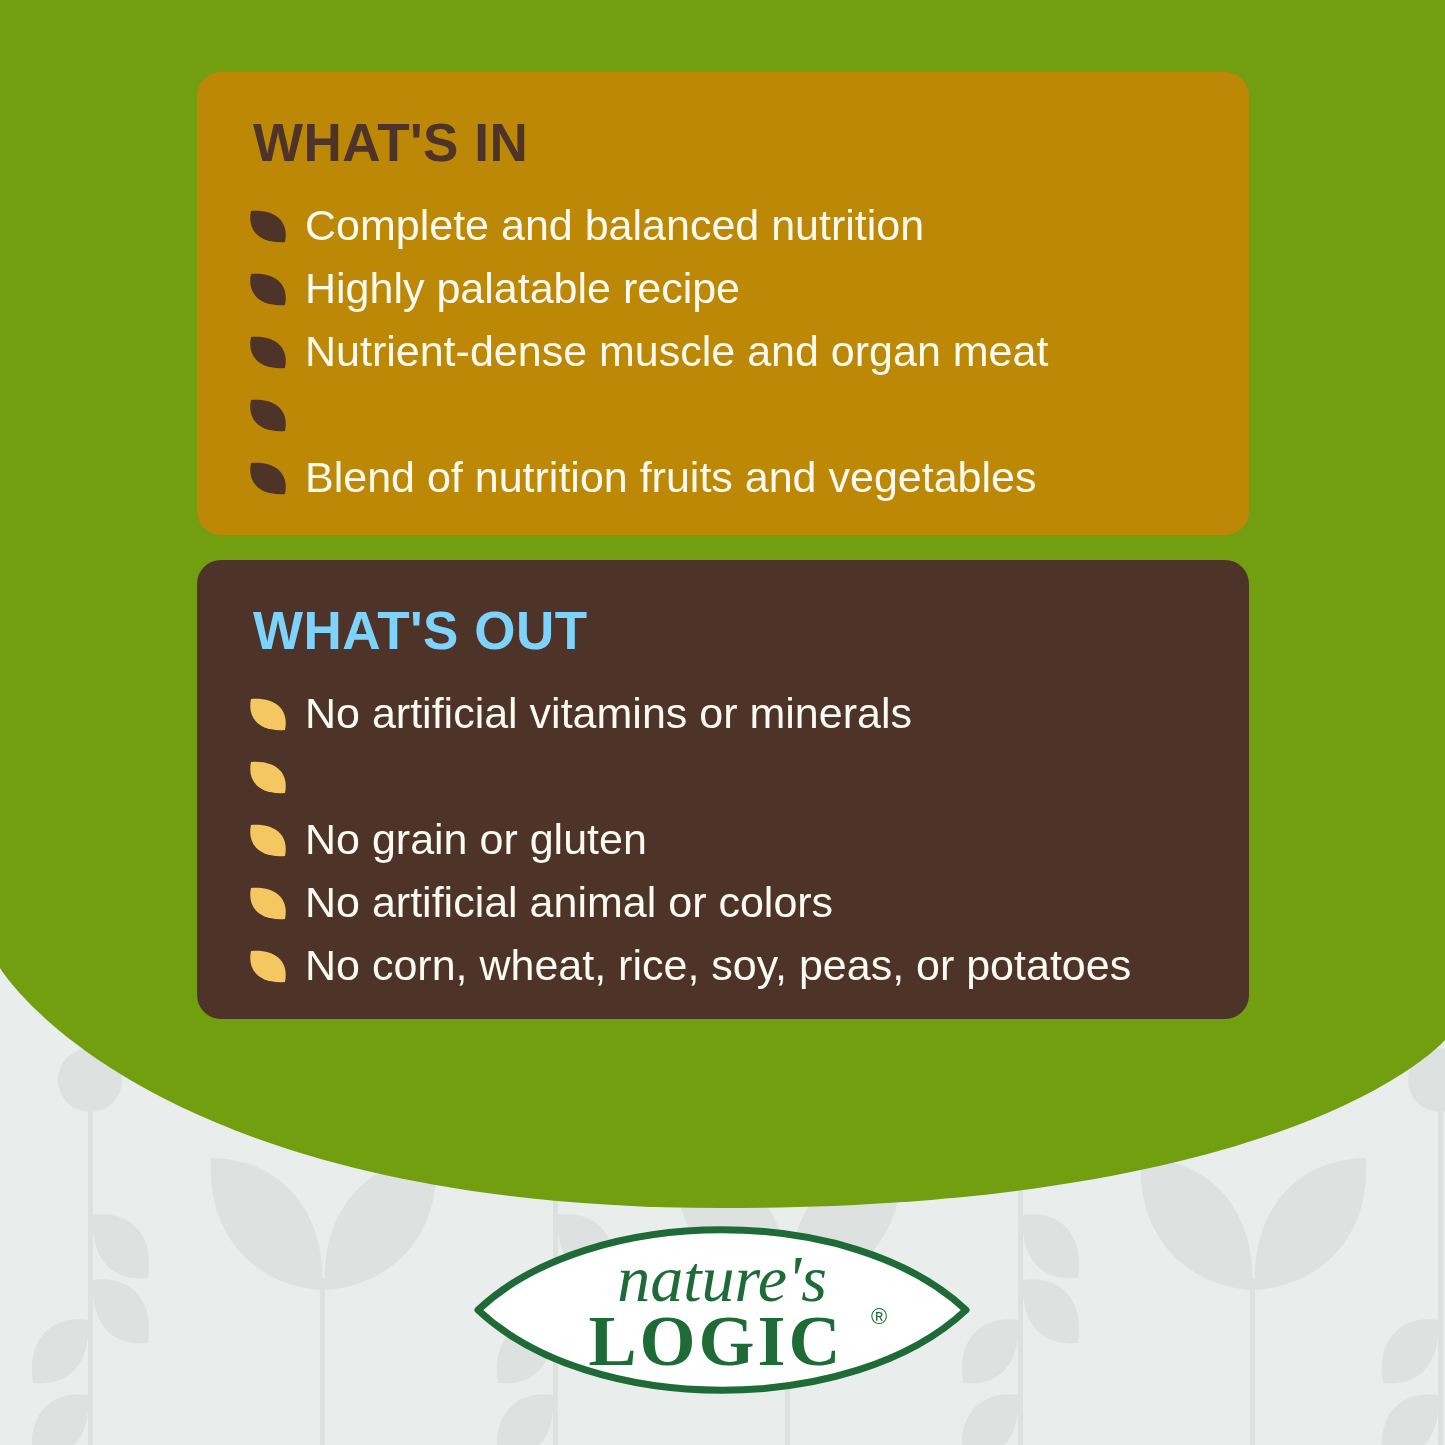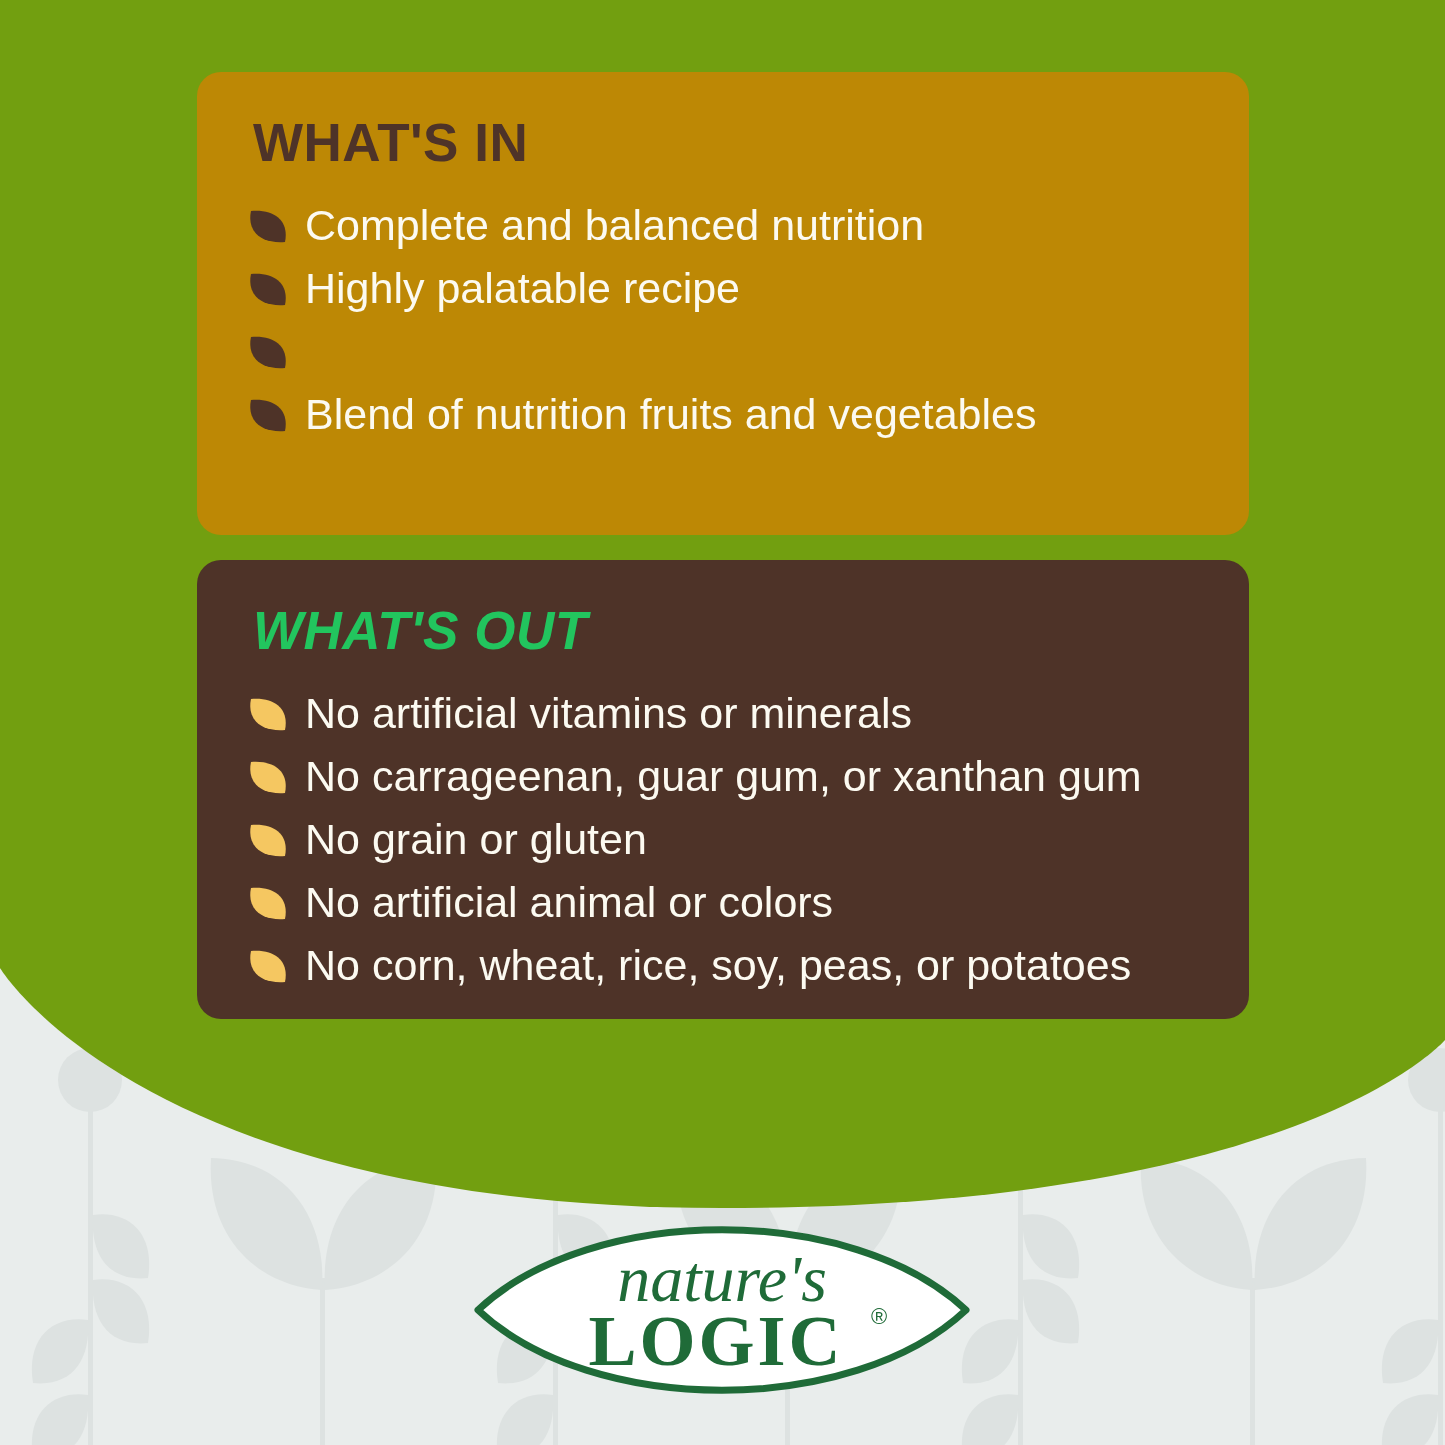--- a/index.html
+++ b/index.html
@@ -63,21 +63,21 @@
   }
 
   .card-title {
     font-size: 53px;
     font-weight: bold;
     letter-spacing: 0.5px;
     margin: 0 0 34px 8px;
     line-height: 1;
   }
   .title-in  { color: #4E3328; }
-  .title-out { color: #22c55e; font-style: italic; }
+  .title-out { color: #7dd3fc; }
 
   .bullet-list {
     list-style: none;
     margin: 0;
     padding: 0;
   }
   .bullet-row {
     display: flex;
     align-items: center;
     margin-bottom: 17px;
@@ -203,20 +203,28 @@
           </svg>
         </span>
         <span class="bullet-text">Highly palatable recipe</span>
       </li>
       <li class="bullet-row">
         <span class="leaf-ico">
           <svg width="46" height="46" viewBox="0 0 46 46" xmlns="http://www.w3.org/2000/svg">
             <path d="M6 8 C 32 6 44 20 40 39 C 14 41 2 27 6 8 Z" fill="#4E3328"></path>
           </svg>
         </span>
+        <span class="bullet-text">Nutrient-dense muscle and organ meat</span>
+      </li>
+      <li class="bullet-row">
+        <span class="leaf-ico">
+          <svg width="46" height="46" viewBox="0 0 46 46" xmlns="http://www.w3.org/2000/svg">
+            <path d="M6 8 C 32 6 44 20 40 39 C 14 41 2 27 6 8 Z" fill="#4E3328"></path>
+          </svg>
+        </span>
       </li>
       <li class="bullet-row">
         <span class="leaf-ico">
           <svg width="46" height="46" viewBox="0 0 46 46" xmlns="http://www.w3.org/2000/svg">
             <path d="M6 8 C 32 6 44 20 40 39 C 14 41 2 27 6 8 Z" fill="#4E3328"></path>
           </svg>
         </span>
         <span class="bullet-text">Blend of nutrition fruits and vegetables</span>
       </li>
     </ul>
@@ -232,21 +240,20 @@
           </svg>
         </span>
         <span class="bullet-text">No artificial vitamins or minerals</span>
       </li>
       <li class="bullet-row">
         <span class="leaf-ico">
           <svg width="46" height="46" viewBox="0 0 46 46" xmlns="http://www.w3.org/2000/svg">
             <path d="M6 8 C 32 6 44 20 40 39 C 14 41 2 27 6 8 Z" fill="#F5C761"></path>
           </svg>
         </span>
-        <span class="bullet-text">No carrageenan, guar gum, or xanthan gum</span>
       </li>
       <li class="bullet-row">
         <span class="leaf-ico">
           <svg width="46" height="46" viewBox="0 0 46 46" xmlns="http://www.w3.org/2000/svg">
             <path d="M6 8 C 32 6 44 20 40 39 C 14 41 2 27 6 8 Z" fill="#F5C761"></path>
           </svg>
         </span>
         <span class="bullet-text">No grain or gluten</span>
       </li>
       <li class="bullet-row">

